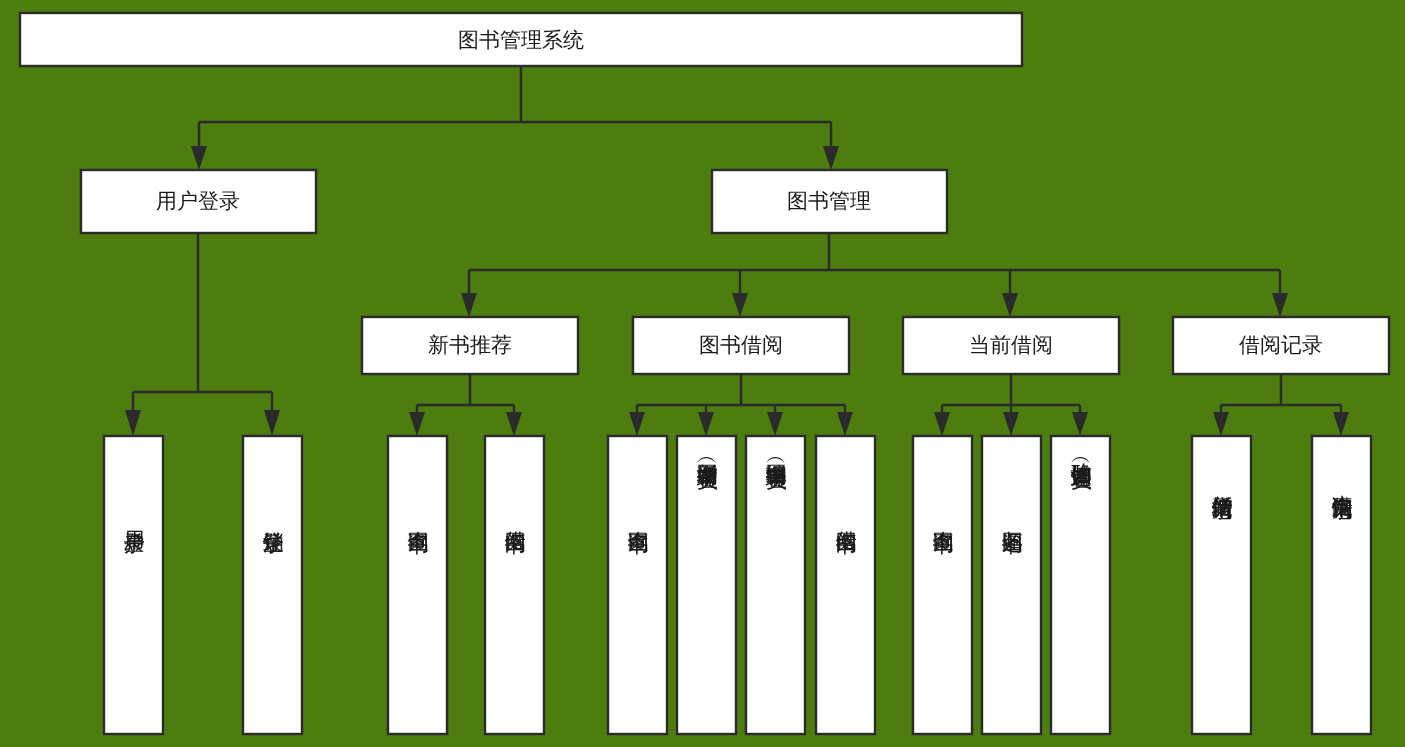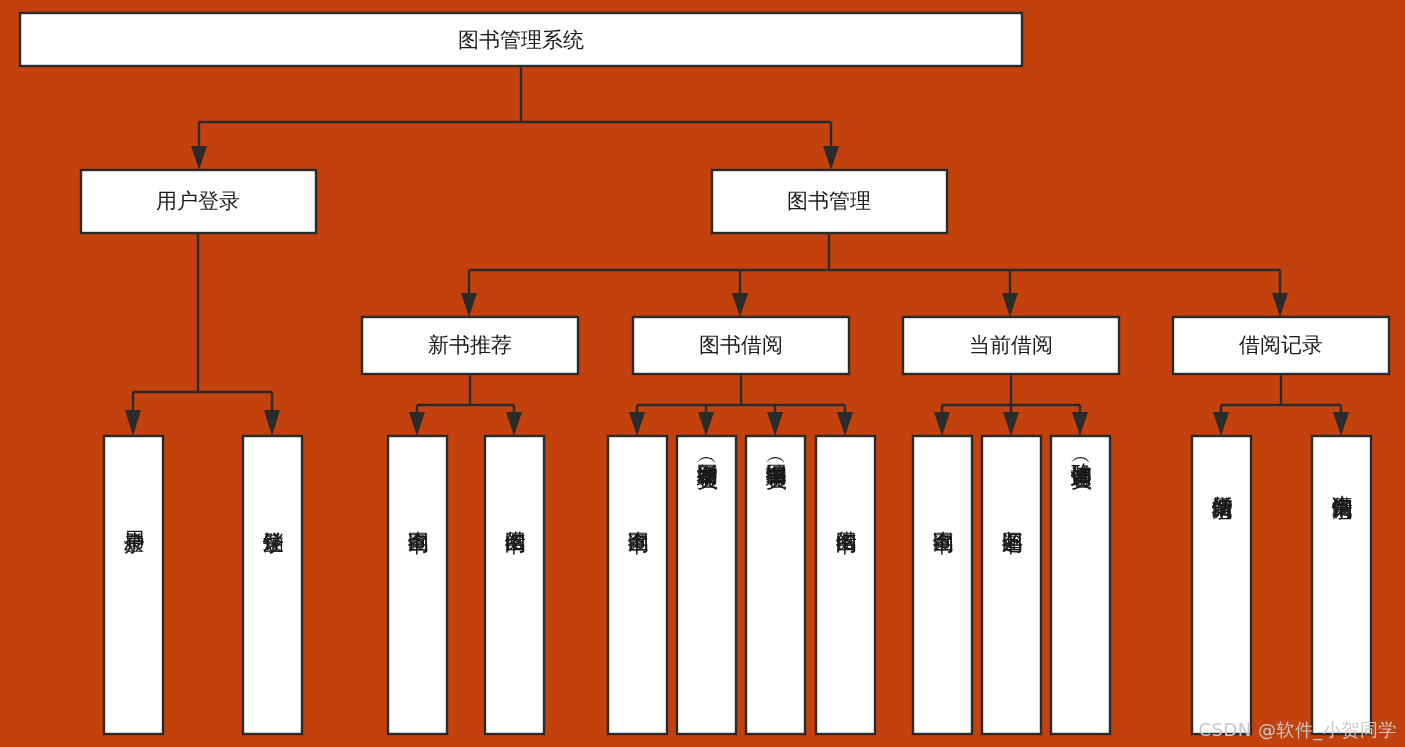--- a/index.html
+++ b/index.html
@@ -10,21 +10,21 @@
   body {
     width: 1405px;
     height: 747px;
     font-family: "DejaVu Sans", "Liberation Sans", sans-serif;
     overflow: hidden;
   }
   #diagram-root {
     position: relative;
     width: 1405px;
     height: 747px;
-    background: #c2410c;
+    background: #4d7c0f;
   }
   svg.tree-svg {
     position: absolute;
     left: 0;
     top: 0;
     width: 1405px;
     height: 747px;
     display: block;
   }
   .node-rect {
@@ -251,15 +251,14 @@
     <span class="vert-label" style="margin-top:10px;">确认归还（管理员）</span>
   </div>
 
   <div class="vert-label-wrap" style="left:1192px; top:436px; width:59px; height:298px;">
     <span class="vert-label" style="margin-top:42px;">新增借阅记录</span>
   </div>
   <div class="vert-label-wrap" style="left:1312px; top:436px; width:59px; height:298px;">
     <span class="vert-label" style="margin-top:42px;">查询借阅记录</span>
   </div>
 
-  <div class="watermark">CSDN @软件_小贺同学</div>
 
 </div>
 
 </body></html>

